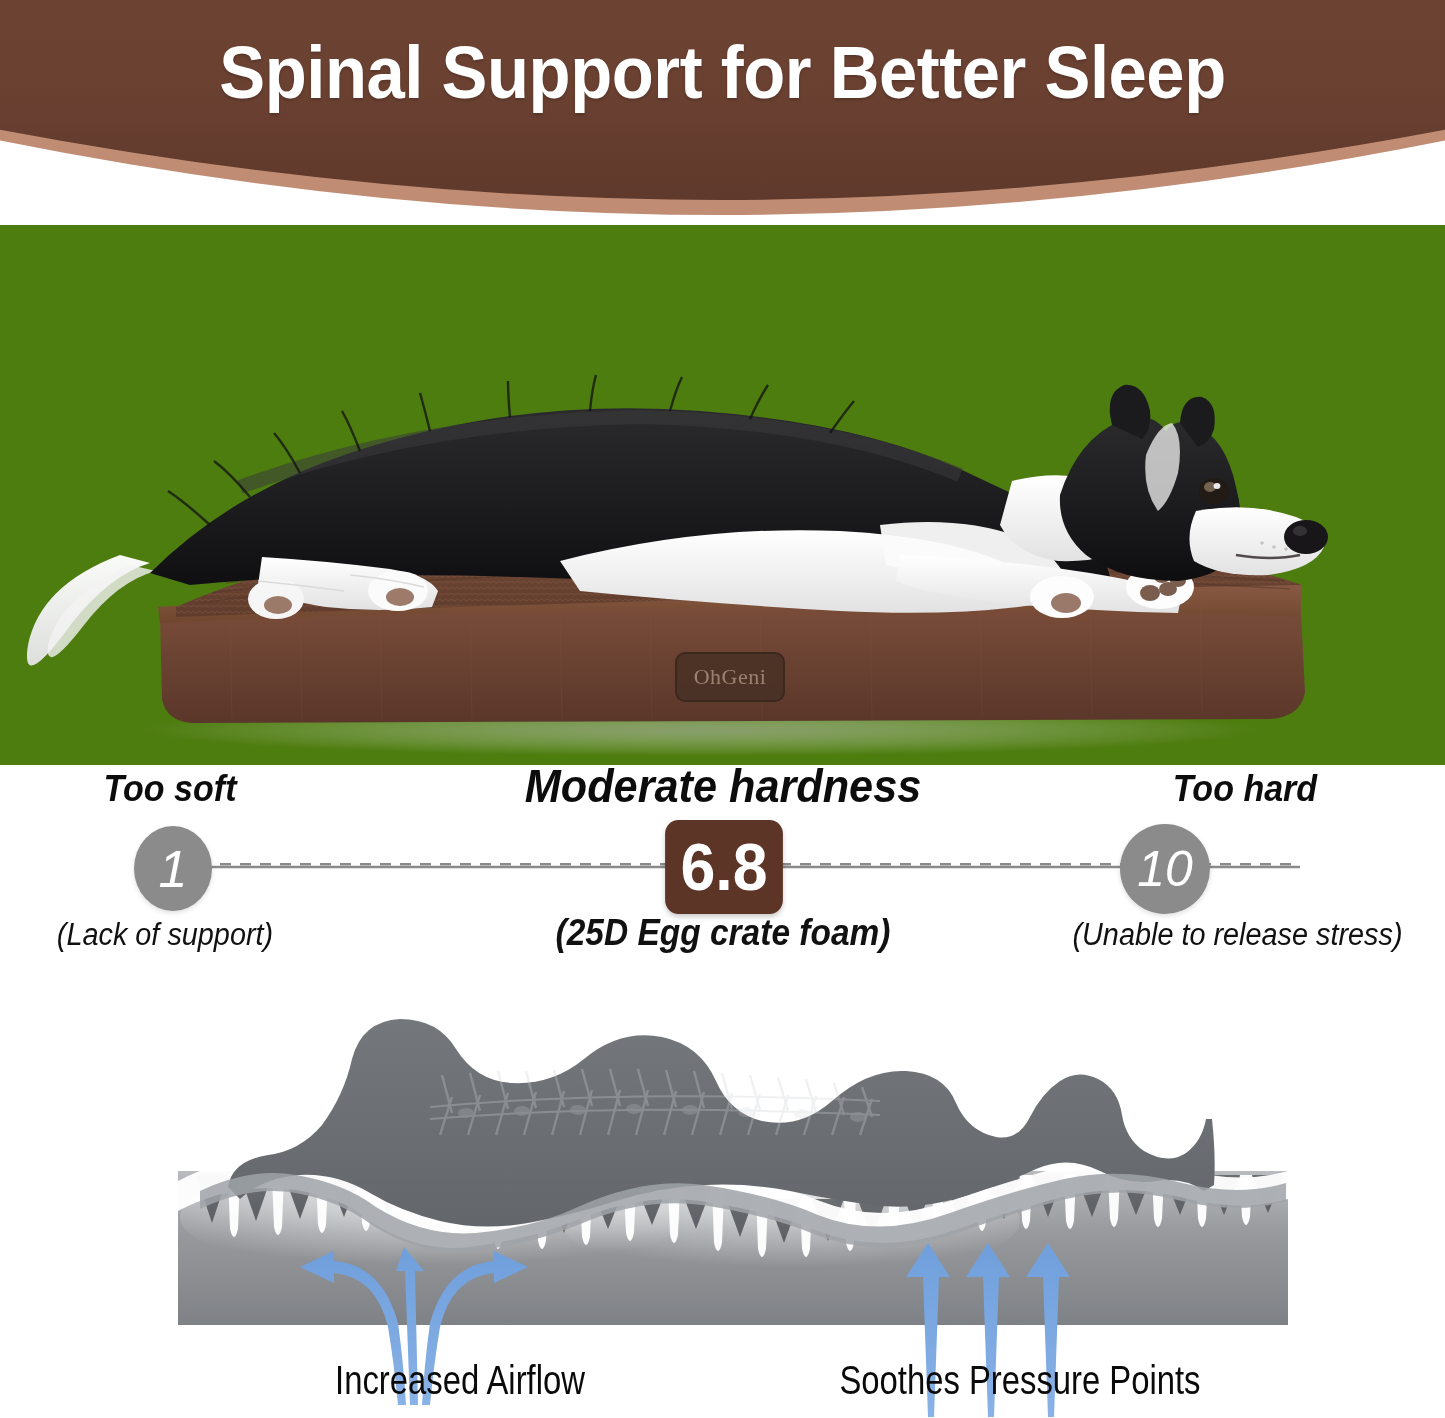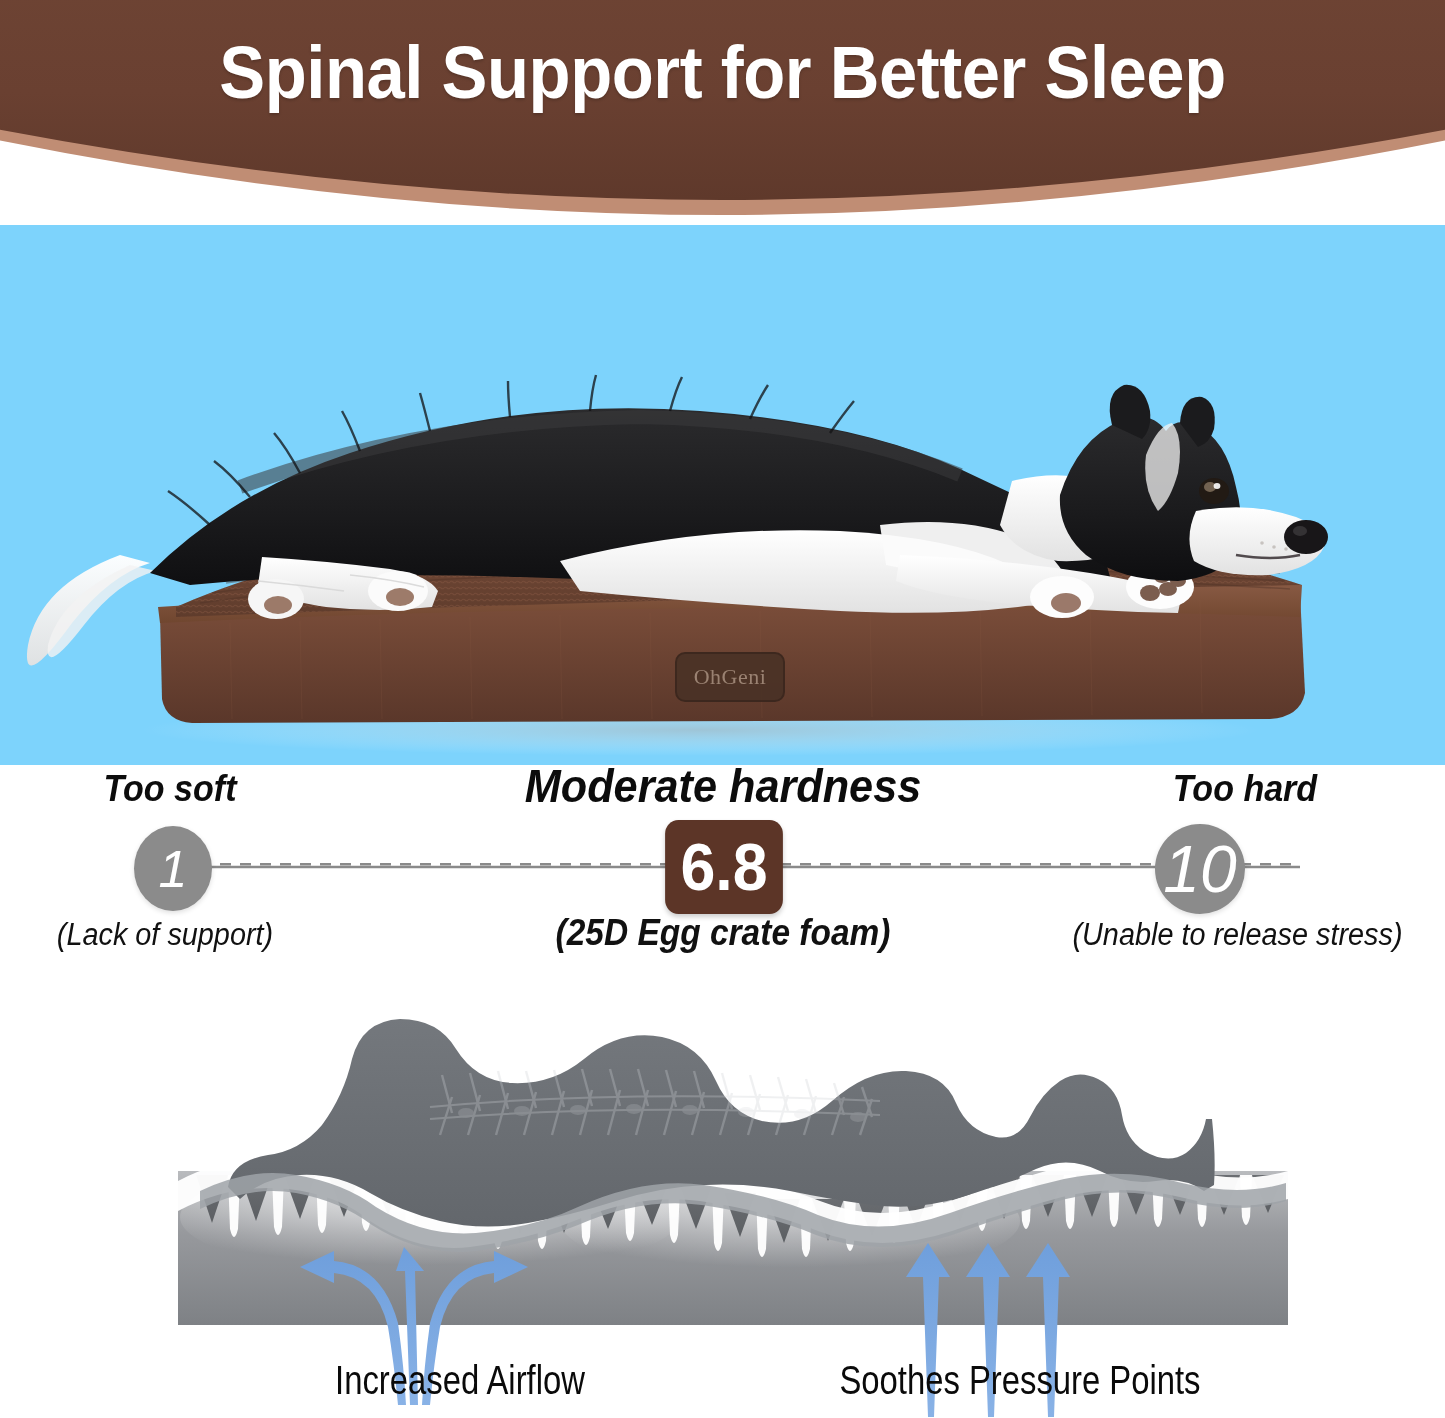--- a/index.html
+++ b/index.html
@@ -25,21 +25,21 @@
     color:#ffffff;
     font-family:"Liberation Sans", sans-serif;
     transform:scaleX(0.93);
     text-shadow:0 2px 3px rgba(0,0,0,0.18);
     z-index:3;
   }
 
   
   #product-photo{
     position:absolute; left:0; top:225px; width:1445px; height:540px;
-    background:#7dd3fc;
+    background:#4d7c0f;
   }
   #product-photo svg{ display:block; }
 
   
   #hardness-scale{
     position:absolute; left:0; top:762px; width:1445px; height:215px;font-style:italic;
   }
   .scale-toplabel{
     position:absolute; font-weight:bold; color:#0c0c0c;
     font-family:"Liberation Sans", sans-serif;
@@ -66,21 +66,21 @@
   .scale-endpoint{
     position:absolute; border-radius:50%;
     background:#8b8b8b;
     color:#ffffff;
     display:flex; align-items:center; justify-content:center;
     font-weight:normal;
     font-family:"Liberation Sans", sans-serif;
     box-shadow:0 2px 5px rgba(0,0,0,0.13);
   }
   #endpoint-low{ left:134px; top:64px; width:78px; height:85px; font-size:52px; }
-  #endpoint-high{ left:1155px; top:62px; width:90px; height:90px; font-size:66px; }
+  #endpoint-high{ left:1120px; top:62px; width:90px; height:90px; font-size:50px; }
 
   #score-badge{
     position:absolute; left:662px; top:820px; width:124px; height:94px;
     background:#5c3527; border-radius:14px;
     display:flex; align-items:center; justify-content:center;
     color:#ffffff; font-size:66px; font-weight:bold;
     font-family:"Liberation Sans", sans-serif;
     transform:scaleX(0.95);
     box-shadow:0 3px 6px rgba(0,0,0,0.20);
     z-index:4;

